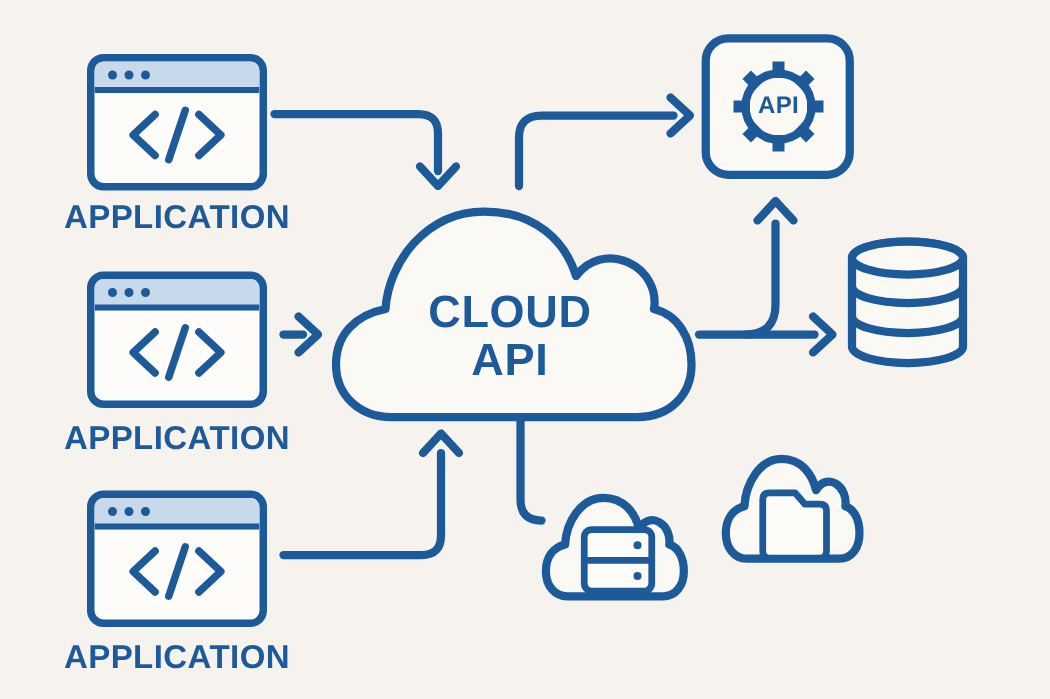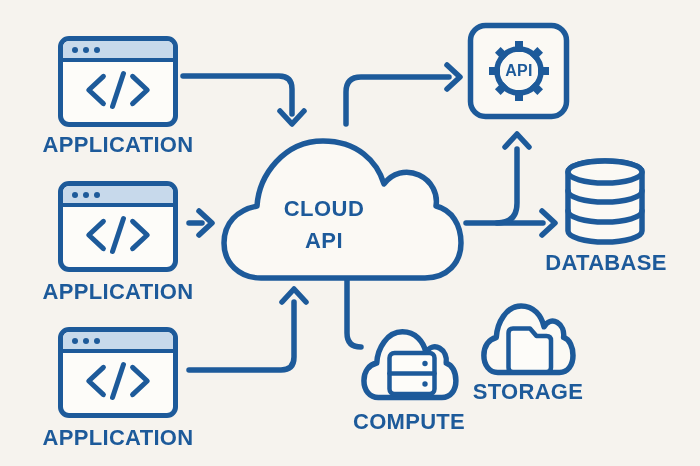--- a/index.html
+++ b/index.html
@@ -19,22 +19,22 @@
   .stroke{stroke:var(--accent);fill:none;stroke-width:5.5;stroke-linecap:round;stroke-linejoin:round;}
   .thin{stroke-width:4.5;}
   .shape{fill:var(--fill);}
   .panelfill{fill:var(--panel);}
   .solid{fill:var(--accent);stroke:none;}
   .label{
     position:absolute;color:var(--accent);font-weight:bold;font-size:22px;
     text-align:center;letter-spacing:.3px;white-space:nowrap;
   }
   .cloud-title{
-    position:absolute;left:224px;top:193px;width:200px;text-align:center;
-    color:var(--accent);font-weight:bold;font-size:22px;line-height:32px;letter-spacing:.5px;
+    position:absolute;left:240px;top:193px;width:200px;text-align:center;
+    color:var(--accent);font-weight:bold;font-size:30px;line-height:32px;letter-spacing:.5px;
   }
   .api-label{
     position:absolute;left:489px;top:62px;width:60px;text-align:center;
     color:var(--accent);font-weight:bold;font-size:16px;letter-spacing:.2px;
   }
   .win{
     position:absolute;width:120px;height:91px;box-sizing:border-box;
     border:5px solid var(--accent);border-radius:11px;background:var(--panel);
     overflow:hidden;
   }
@@ -171,16 +171,13 @@
   </div>
   <div class="label" style="left:38px;top:425px;width:160px;">APPLICATION</div>
 
   <div class="cloud-title">
     <div>CLOUD</div>
     <div>API</div>
   </div>
 
   <div class="api-label">API</div>
 
-  <div class="label" style="left:545px;top:250px;width:122px;">DATABASE</div>
-  <div class="label" style="left:339px;top:409px;width:140px;">COMPUTE</div>
-  <div class="label" style="left:458px;top:379px;width:140px;">STORAGE</div>
 </div>
 
 </body></html>

